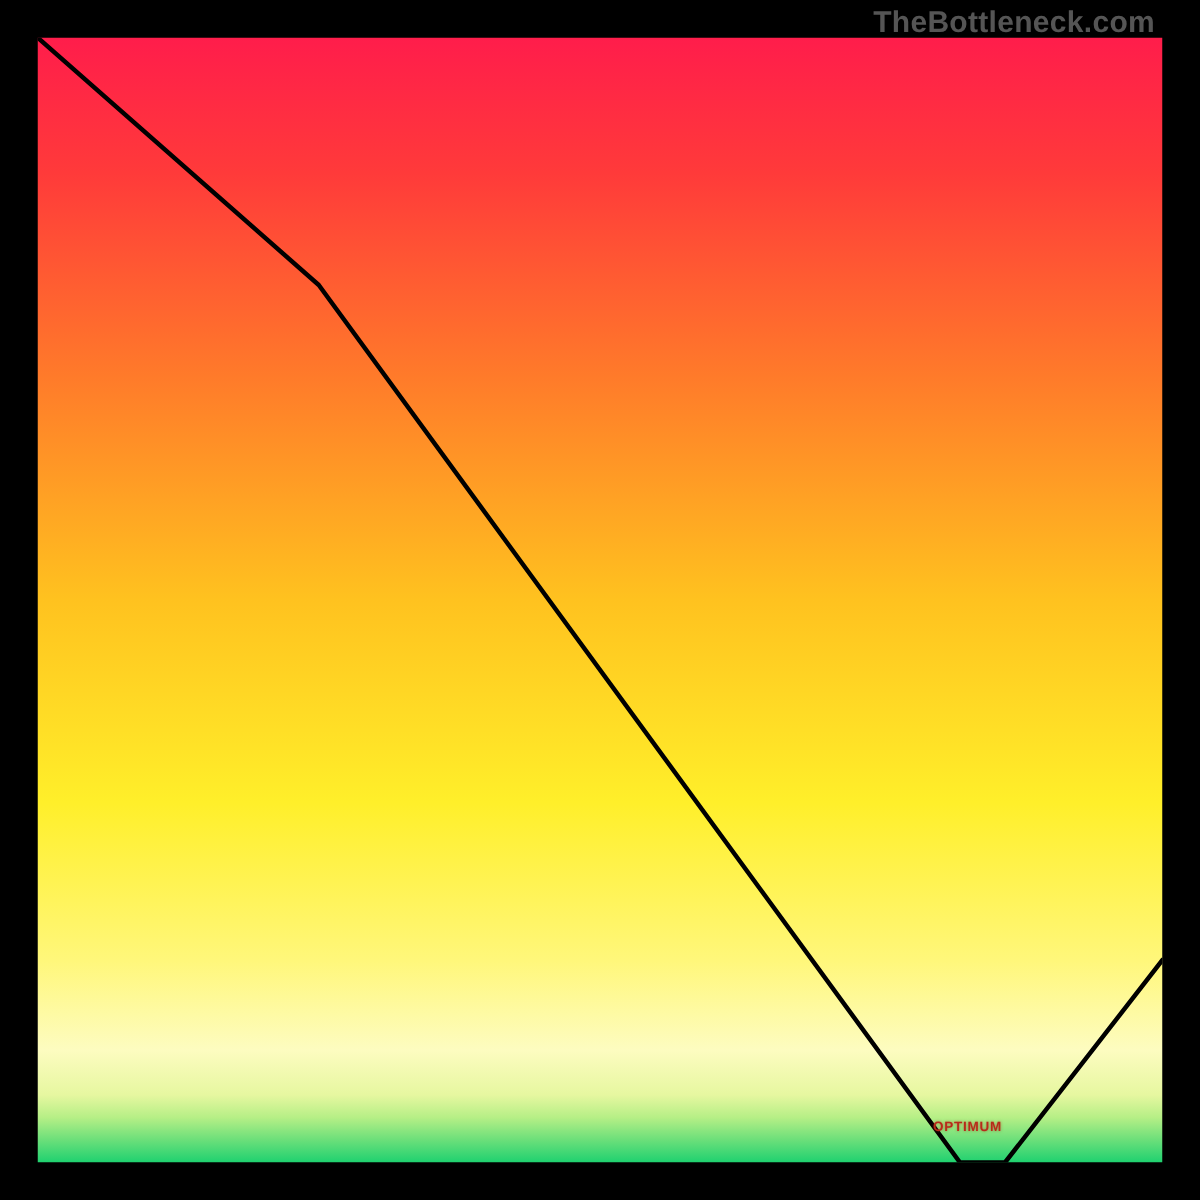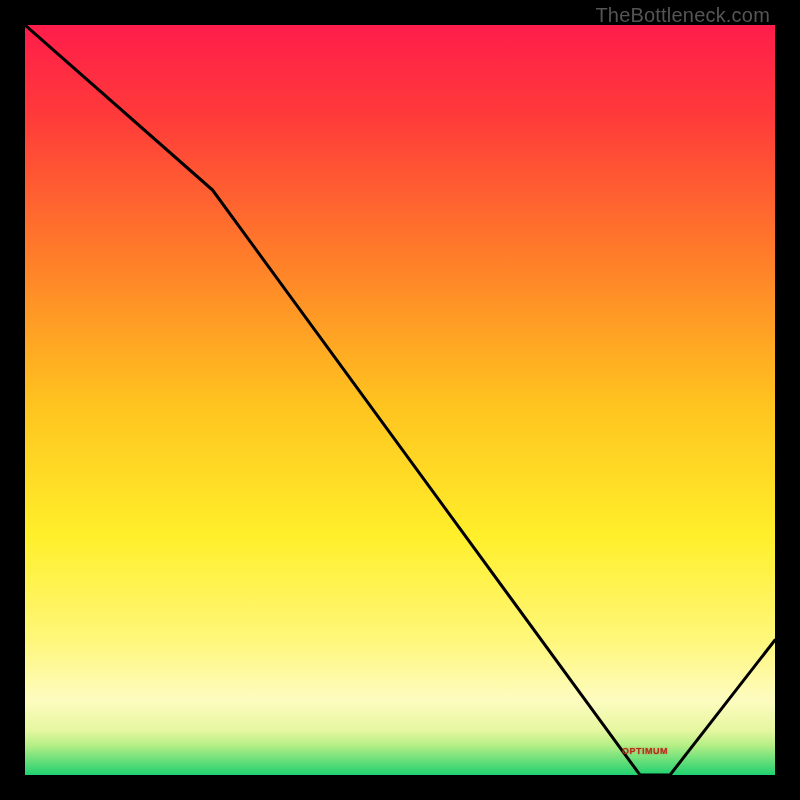--- a/index.html
+++ b/index.html
@@ -25,21 +25,21 @@
     top: 0;
     width: 750px;
     height: 750px;
   }
   .watermark {
     position: absolute;
     top: 4px;
     right: 30px;
     color: #555;
     font-size: 20px;
-    font-weight: 400;
+    font-weight: 700;
     letter-spacing: 0.2px;
   }
   .annotation {
     position: absolute;
     color: #b82a1a;
     font-size: 9px;
     font-weight: 700;
     letter-spacing: 0.5px;
     text-shadow: 0 0 2px rgba(180,40,20,0.6);
     padding-left: 37px;

